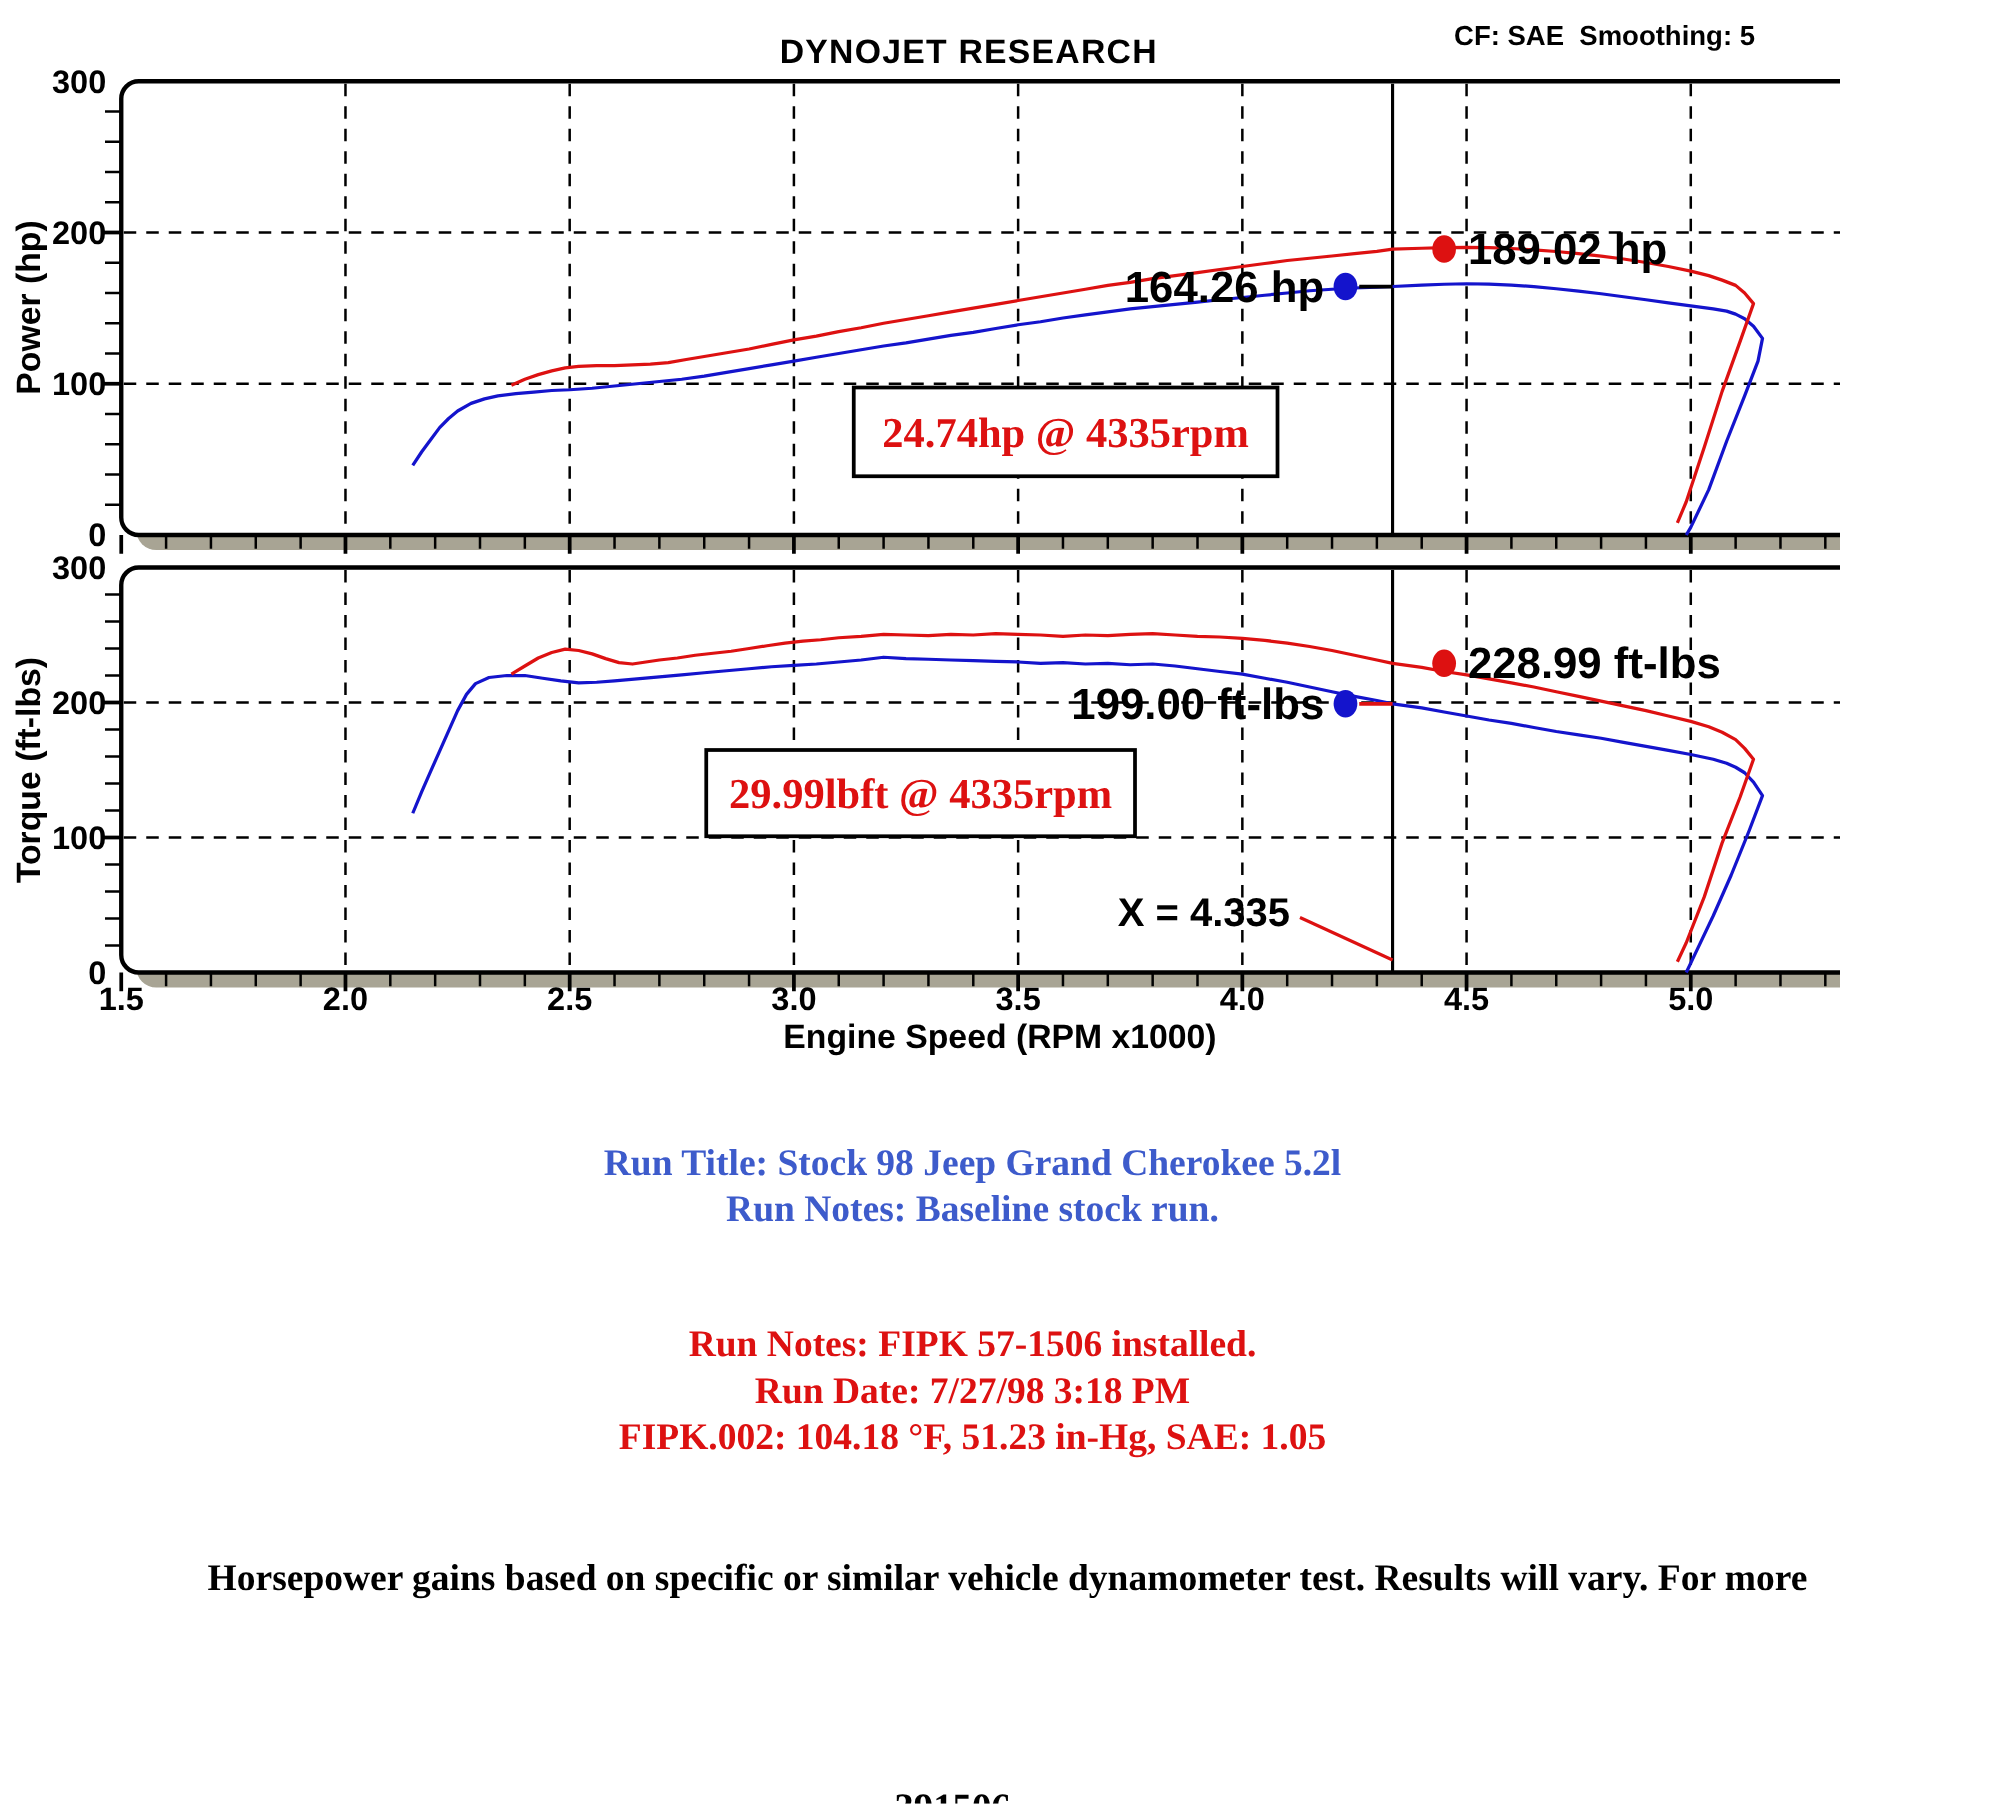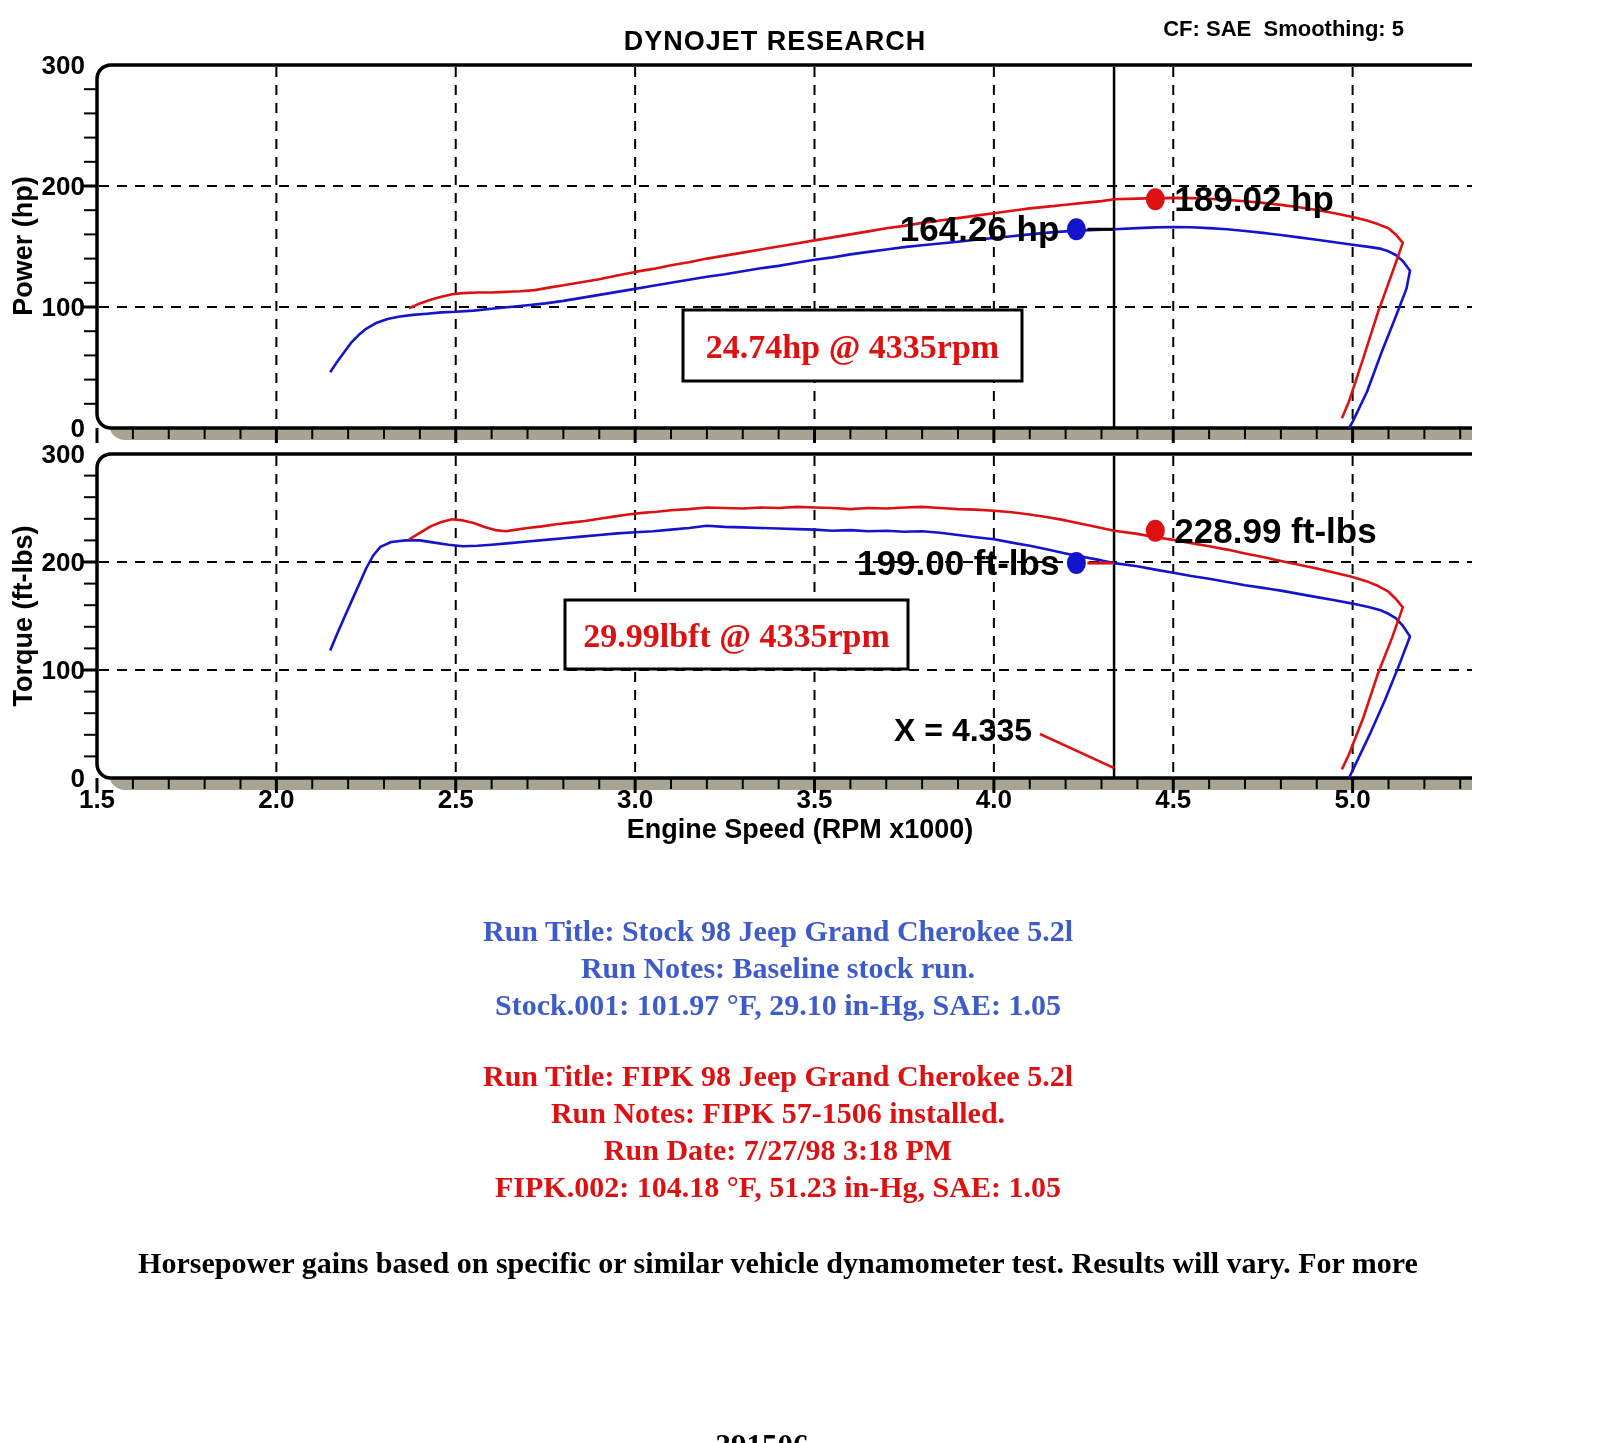--- a/index.html
+++ b/index.html
@@ -7,21 +7,21 @@
         font-family:"Liberation Sans",sans-serif;}
   #chart-svg{position:absolute;left:0;top:0;}
   .hdr{position:absolute;color:#000;font-weight:bold;white-space:pre;}
   #chart-title{left:775px;top:26px;transform:translateX(-50%);font-size:27px;letter-spacing:1px;}
   #cf-label{right:68px;top:16px;font-size:22px;}
   .runblock{position:absolute;left:0;width:1556px;text-align:center;
             font-family:"Liberation Serif",serif;font-weight:bold;font-size:30px;line-height:37px;}
   #run-stock{top:872px;color:#3d5bcb;margin-top:40px;}
   #run-fipk{top:1057px;color:#dd1111;}
   #footer{position:absolute;left:0;top:1246px;width:1556px;text-align:center;color:#000;
-          font-family:"Liberation Serif",serif;font-weight:bold;font-size:30px;line-height:34px;}
+          font-family:"Liberation Serif",serif;font-weight:bold;font-size:30px;line-height:34px;padding-left:28px;}
   #serial{position:absolute;left:0;top:1428px;width:1524px;text-align:center;color:#000;
           font-family:"Liberation Serif",serif;font-weight:bold;font-size:31px;}
   
   .t-axis{font:bold 26px "Liberation Sans",sans-serif;fill:#000;}
   .t-xtitle{font:bold 27px "Liberation Sans",sans-serif;fill:#000;}
   .t-ytitle{font:bold 27px "Liberation Sans",sans-serif;fill:#000;}
   .t-val{font:bold 35px "Liberation Sans",sans-serif;fill:#000;}
   .t-cursor{font:bold 32px "Liberation Sans",sans-serif;fill:#000;}
   .t-box{font:bold 34px "Liberation Serif",serif;}
 </style>
@@ -212,25 +212,23 @@
         <text x="1532" y="808" text-anchor="middle" class="t-axis">5.5</text>
         <text x="800" y="838" text-anchor="middle" class="t-xtitle">Engine Speed (RPM x1000)</text>
       </g>
       <text transform="translate(32,246) rotate(-90)" text-anchor="middle" class="t-ytitle">Power (hp)</text>
       <text transform="translate(32,616) rotate(-90)" text-anchor="middle" class="t-ytitle">Torque (ft-lbs)</text>
     </svg>
 
   <div id="run-stock" class="runblock">
     <div>Run Title: Stock 98 Jeep Grand Cherokee 5.2l</div>
     <div>Run Notes: Baseline stock run.</div>
-    <div>Stock.001: 101.97 °F, 29.10 in-Hg, SAE: 1.05</div>
   </div>
 
   <div id="run-fipk" class="runblock">
-    <div>Run Title: FIPK 98 Jeep Grand Cherokee 5.2l</div>
     <div>Run Notes: FIPK 57-1506 installed.</div>
     <div>Run Date: 7/27/98 3:18 PM</div>
     <div>FIPK.002: 104.18 °F, 51.23 in-Hg, SAE: 1.05</div>
   </div>
 
   <div id="footer">
     <div>Horsepower gains based on specific or similar vehicle dynamometer test. Results will vary. For more</div>
   </div>
 
   <div id="serial">391506</div>

